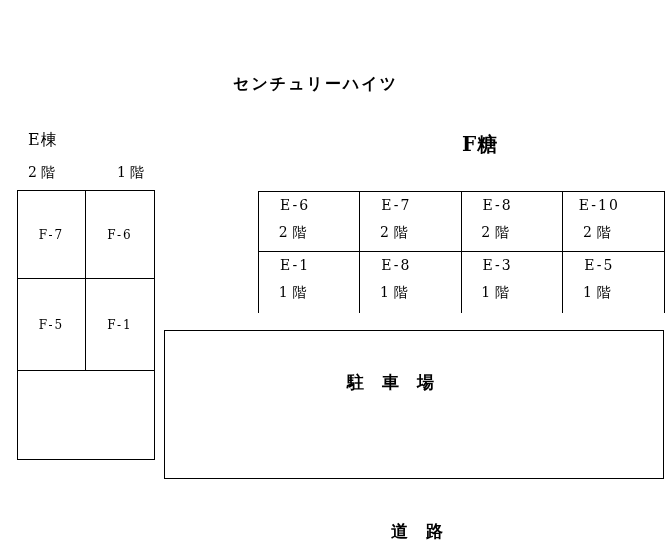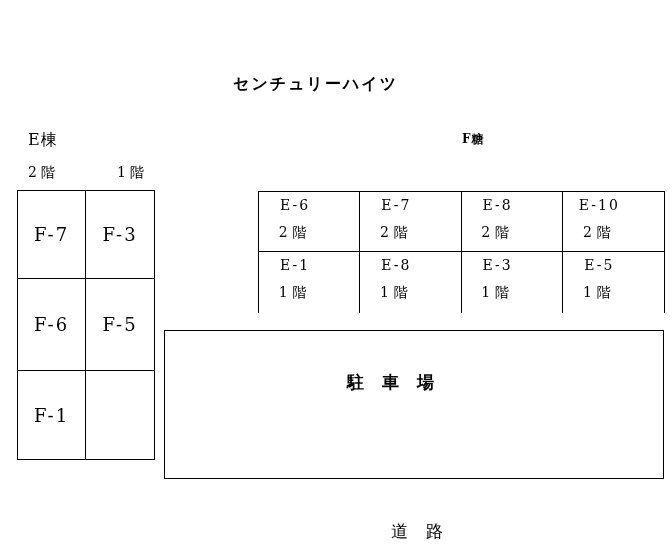--- a/index.html
+++ b/index.html
@@ -62,31 +62,31 @@
     grid-template-columns: 68px 1fr;
     grid-template-rows: 88px 92px 1fr;
     box-sizing: border-box;
   }
   .e-cell {
     border-right: 1px solid #000;
     border-bottom: 1px solid #000;
     display: flex;
     align-items: center;
     justify-content: center;
-    font-size: 18px;
+    font-size: 12px;
     letter-spacing: 2px;
   }
   .e-cell:nth-child(2n) { border-right: none; }
   .e-cell:nth-child(n+5) { border-bottom: none; }
 
   
   #f-building-label {
     left: 462px;
     top: 103px;
-    font-size: 12px;
+    font-size: 20px;
     font-weight: bold;
     letter-spacing: 1px;
     white-space: nowrap;
   }
   #f-table {
     left: 258px;
     top: 163px;
     width: 407px;
     height: 122px;
     border: 1px solid #000;
@@ -137,39 +137,38 @@
     font-weight: bold;
     letter-spacing: 18px;
     white-space: nowrap;
   }
 
   
   #road-label {
     left: 391px;
     top: 492px;
     font-size: 17px;
-    font-weight: normal;
+    font-weight: bold;
     letter-spacing: 18px;
     white-space: nowrap;
   }
 </style>
 </head>
 <body>
 
 <div id="page">
 
   <div id="page-title" class="abs">センチュリーハイツ</div>
 
   <div id="e-building-label" class="abs">E棟</div>
   <div id="e-floor-header-2f" class="abs">2階</div>
   <div id="e-floor-header-1f" class="abs">1階</div>
 
   <div id="e-table" class="abs">
     <div class="e-cell">F-7</div>
-    <div class="e-cell">F-3</div>
     <div class="e-cell">F-6</div>
     <div class="e-cell">F-5</div>
     <div class="e-cell">F-1</div>
   </div>
 
   <div id="f-building-label" class="abs">F糖</div>
 
   <div id="f-table" class="abs">
     <div class="f-cell top-row">
       <span class="room-label">E-6</span>

